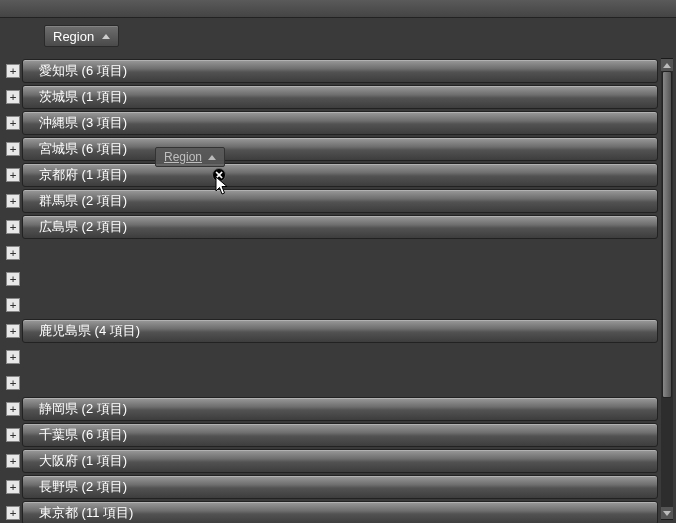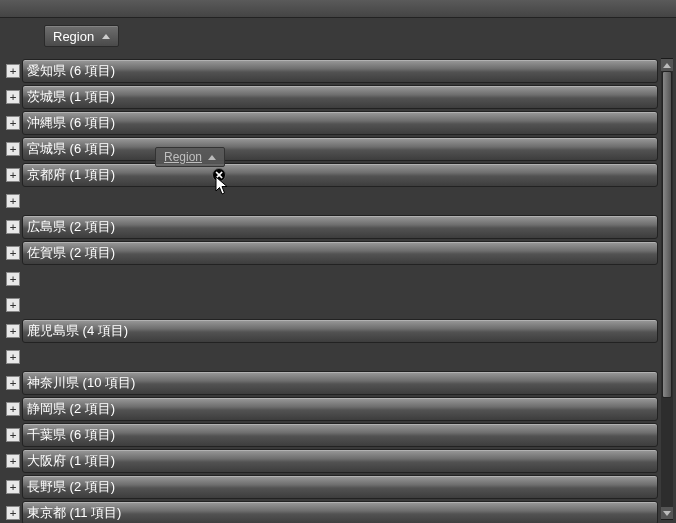--- a/index.html
+++ b/index.html
@@ -84,21 +84,21 @@
   .group-bar {
     flex: 1;
     height: 24px;
     background: linear-gradient(to bottom,#9a9a9a 0%,#6e6e6e 40%,#525252 55%,#3d3d3d 100%);
     border: 1px solid #222;
     border-radius: 3px;
     color: #fff;
     font-size: 13px;
     display: flex;
     align-items: center;
-    padding-left: 4px;
+    padding-left: 16px;
     box-shadow: inset 0 1px 0 rgba(255,255,255,0.25);
     cursor: pointer;
   }
   .scrollbar {
     position: absolute;
     right: 3px;
     top: 58px;
     bottom: 3px;
     width: 12px;
     background: #2d2d2d;
@@ -195,70 +195,67 @@
     </div>
     <div class="row">
       <div class="expander">+</div>
       <div class="group-bar">
           <span>茨城県 (1 項目)</span>
         </div>
     </div>
     <div class="row">
       <div class="expander">+</div>
       <div class="group-bar">
-          <span>沖縄県 (6 項目)</span>
+          <span>沖縄県 (3 項目)</span>
         </div>
     </div>
     <div class="row">
       <div class="expander">+</div>
       <div class="group-bar">
           <span>宮城県 (6 項目)</span>
         </div>
     </div>
     <div class="row">
       <div class="expander">+</div>
       <div class="group-bar">
           <span>京都府 (1 項目)</span>
         </div>
     </div>
     <div class="row">
       <div class="expander">+</div>
+      <div class="group-bar">
+          <span>群馬県 (2 項目)</span>
+        </div>
     </div>
     <div class="row">
       <div class="expander">+</div>
       <div class="group-bar">
           <span>広島県 (2 項目)</span>
         </div>
     </div>
     <div class="row">
       <div class="expander">+</div>
-      <div class="group-bar">
-          <span>佐賀県 (2 項目)</span>
-        </div>
     </div>
     <div class="row">
       <div class="expander">+</div>
     </div>
     <div class="row">
       <div class="expander">+</div>
     </div>
     <div class="row">
       <div class="expander">+</div>
       <div class="group-bar">
           <span>鹿児島県 (4 項目)</span>
         </div>
     </div>
     <div class="row">
       <div class="expander">+</div>
     </div>
     <div class="row">
       <div class="expander">+</div>
-      <div class="group-bar">
-          <span>神奈川県 (10 項目)</span>
-        </div>
     </div>
     <div class="row">
       <div class="expander">+</div>
       <div class="group-bar">
           <span>静岡県 (2 項目)</span>
         </div>
     </div>
     <div class="row">
       <div class="expander">+</div>
       <div class="group-bar">

